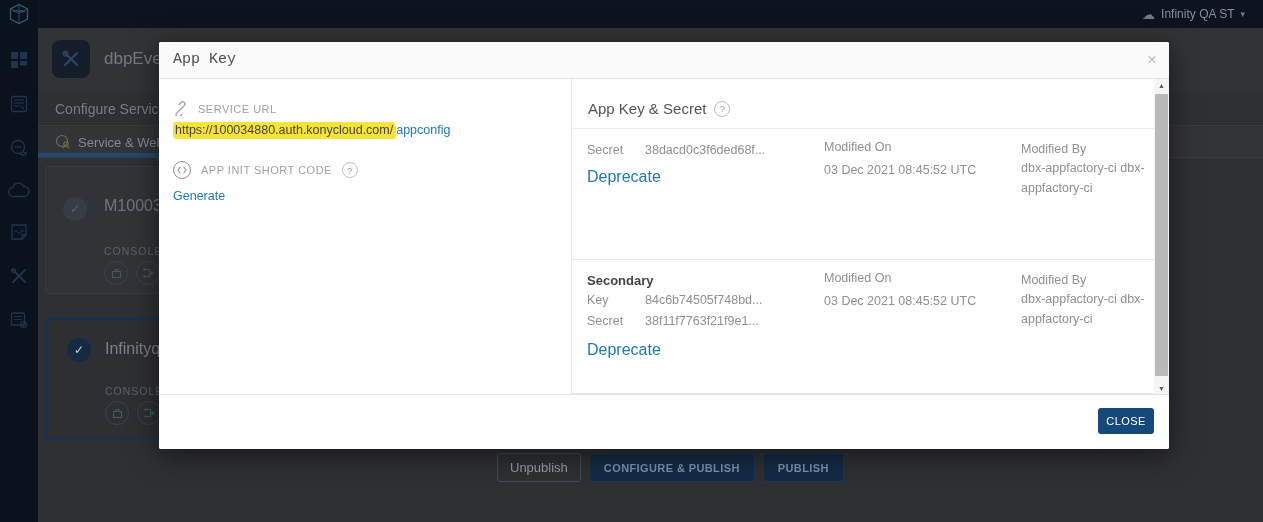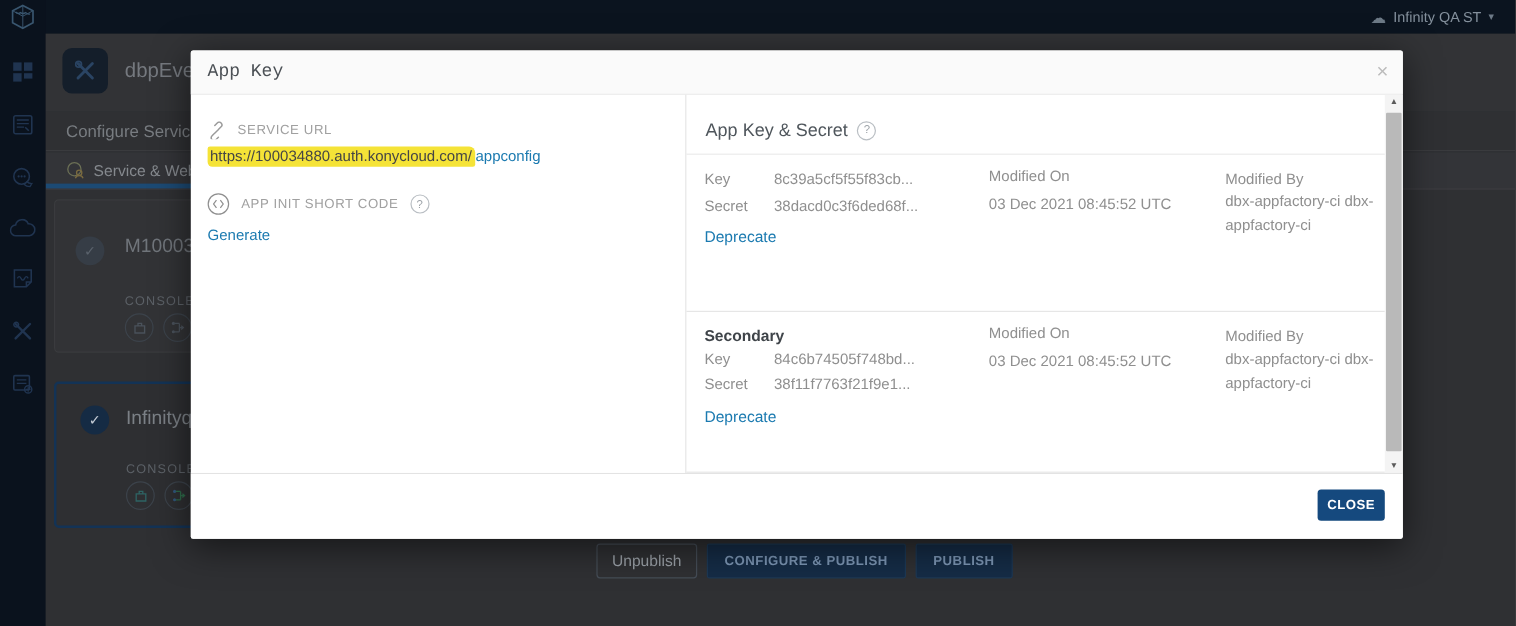--- a/index.html
+++ b/index.html
@@ -66,33 +66,33 @@
   .pane-right{flex:1;border-left:1px solid #e6e6e6;position:relative;box-sizing:border-box;margin-right:15px;}
   .ks-heading{display:flex;align-items:center;gap:8px;padding:21px 16px 11px 16px;border-bottom:1px solid #ebebeb;
               font-size:15px;color:#4f565c;}
   .kv-section{position:relative;padding:11px 16px 0 15px;height:119px;border-bottom:1px solid #e6e6e6;box-sizing:content-box;}
   .kv-section.last{border-bottom:1px solid #e6e6e6;height:122px;}
   .sec-title{display:inline-block;font-size:13px;font-weight:bold;color:#3f4449;margin-bottom:5px;}
   .kv-row{margin-bottom:7px;font-size:12.5px;color:#8f8f8f;}
   .kv-row .kv-label{display:inline-block;width:58px;}
   .kv-row.hlrow{display:inline-block;margin-bottom:7px;}
   .kv-block .kv-row:nth-child(3){margin-bottom:9px;}
-  .dep{display:inline-block;font-size:13px;margin-top:4px;}
+  .dep{display:inline-block;font-size:16px;margin-top:4px;}
   .kv-col2{position:absolute;left:252px;top:11px;width:190px;font-size:12.5px;color:#8f8f8f;}
   .kv-col3{position:absolute;left:449px;top:11px;width:158px;font-size:12.5px;color:#8f8f8f;overflow-wrap:break-word;line-height:1.55;}
   .kv-col2 .val{margin-top:9px;}
   .kv-col3 .val{margin-top:0;}
   .scrollbar{position:absolute;right:0;top:37px;width:15px;height:316px;background:#f4f4f4;}
   .sb-arrow{position:absolute;left:0;width:15px;height:13px;text-align:center;font-size:7px;color:#5a5a5a;line-height:13px;cursor:pointer;}
   .sb-up{top:0;}
   .sb-down{bottom:0;}
   .sb-thumb{position:absolute;left:1px;top:15px;width:13px;height:282px;background:#b9b9b9;border-radius:1px;cursor:pointer;}
   .m-footer{position:absolute;left:0;bottom:0;right:0;height:54px;border-top:1px solid #e3e3e3;background:#fff;border-radius:0 0 2px 2px;}
   .btn-close{position:absolute;right:15px;top:13px;width:56px;height:26px;background:#15497e;border:none;border-radius:3px;
-             color:#ffffff;font-size:11px;font-weight:bold;letter-spacing:.4px;font-family:"Liberation Sans",sans-serif;cursor:pointer;}
+             color:#ffffff;font-size:11px;font-weight:normal;letter-spacing:.4px;font-family:"Liberation Sans",sans-serif;cursor:pointer;}
   .code-circ{width:16px;height:16px;border:1px solid #8f8f8f;border-radius:50%;display:inline-flex;align-items:center;justify-content:center;flex:0 0 auto;}
 </style>
 </head>
 <body>
 
 <div class="stage">
 
   <div class="band-header"></div>
   <div class="band-nav">
     <span>Configure Services</span>
@@ -256,21 +256,20 @@
       </div>
 
       <div class="pane-right">
         <div class="ks-heading">
           <span>App Key &amp; Secret</span>
           <span class="help">?</span>
         </div>
 
         <div class="kv-section">
           <div class="kv-block">
-            <div><span class="kv-row hlrow"><span class="kv-label">Key</span><span class="kv-value">8c39a5cf5f55f83cb...</span></span></div>
             <div><span class="kv-row hlrow"><span class="kv-label">Secret</span><span class="kv-value">38dacd0c3f6ded68f...</span></span></div>
             <a class="link dep">Deprecate</a>
           </div>
           <div class="kv-col2">
             <div>Modified On</div>
             <div class="val">03 Dec 2021 08:45:52 UTC</div>
           </div>
           <div class="kv-col3">
             <div>Modified By</div>
             <div class="val">dbx-appfactory-ci dbx-appfactory-ci</div>

